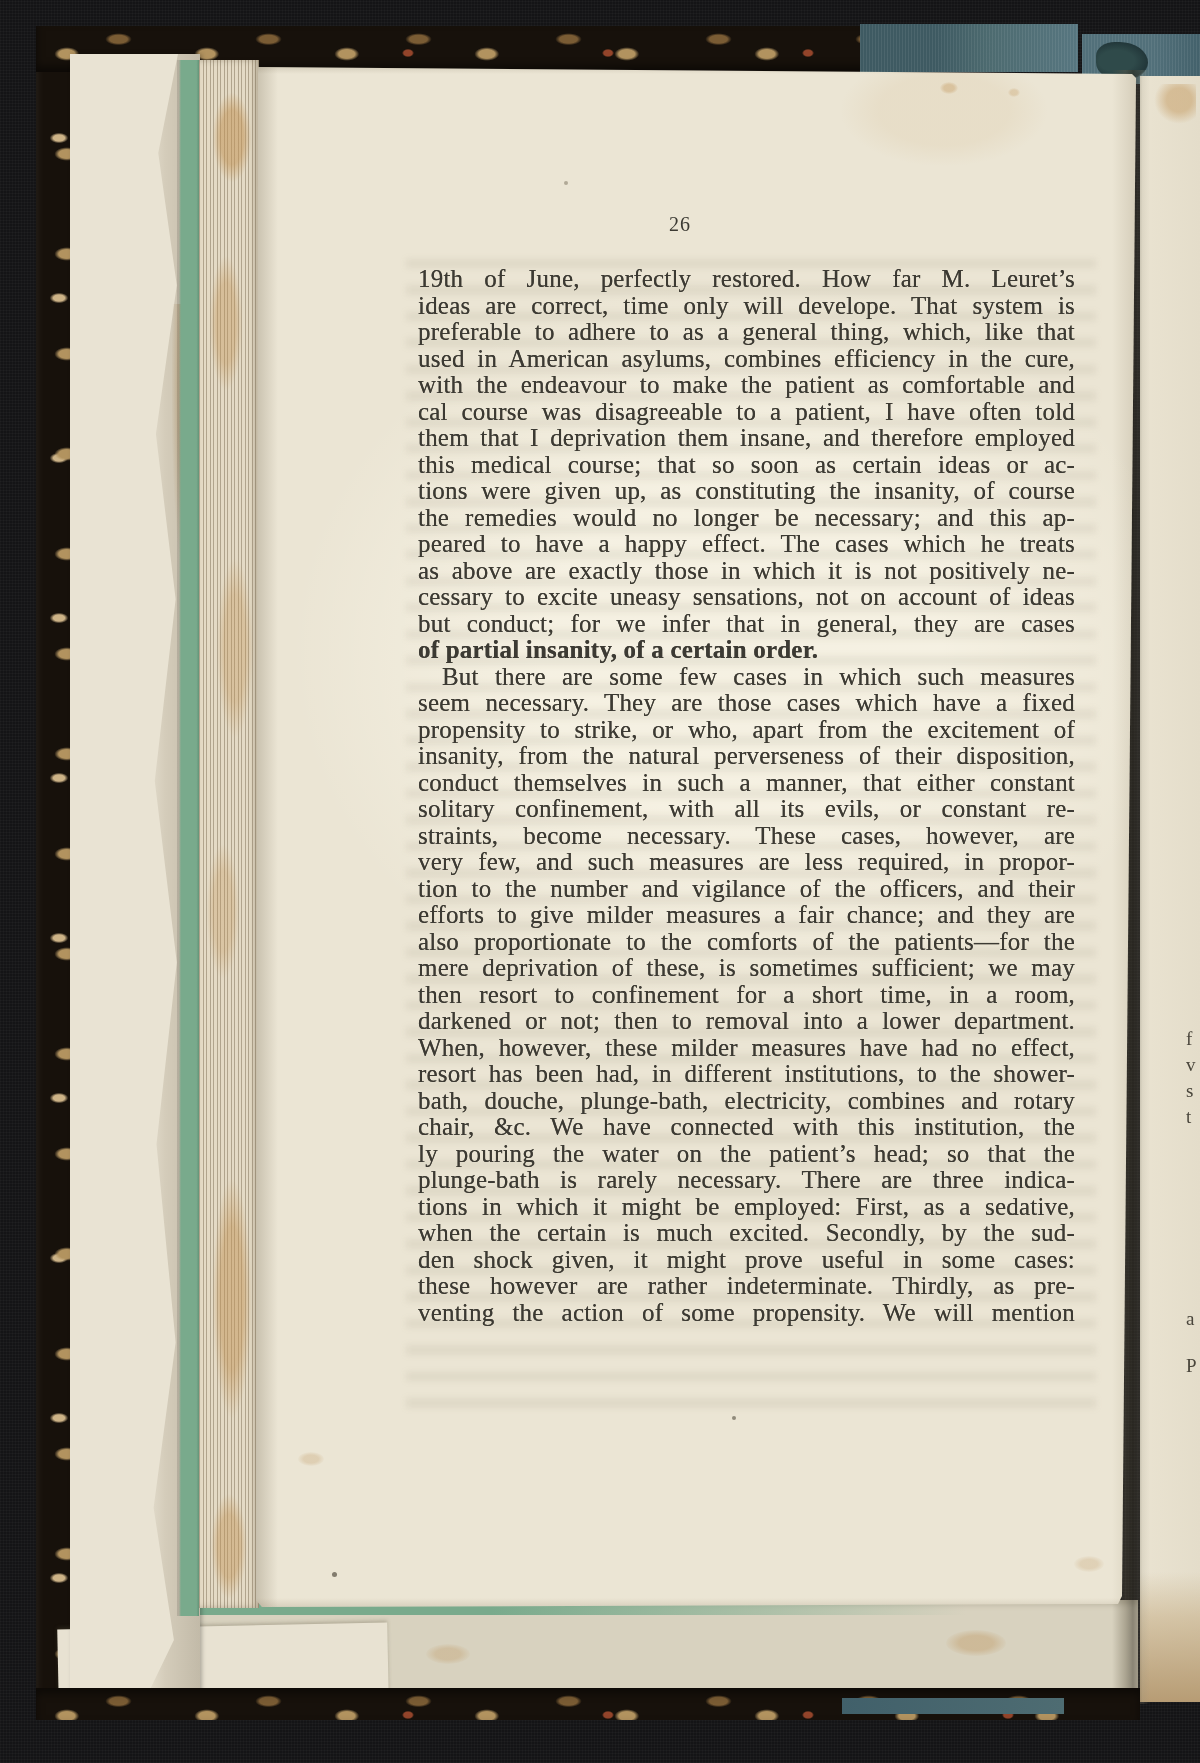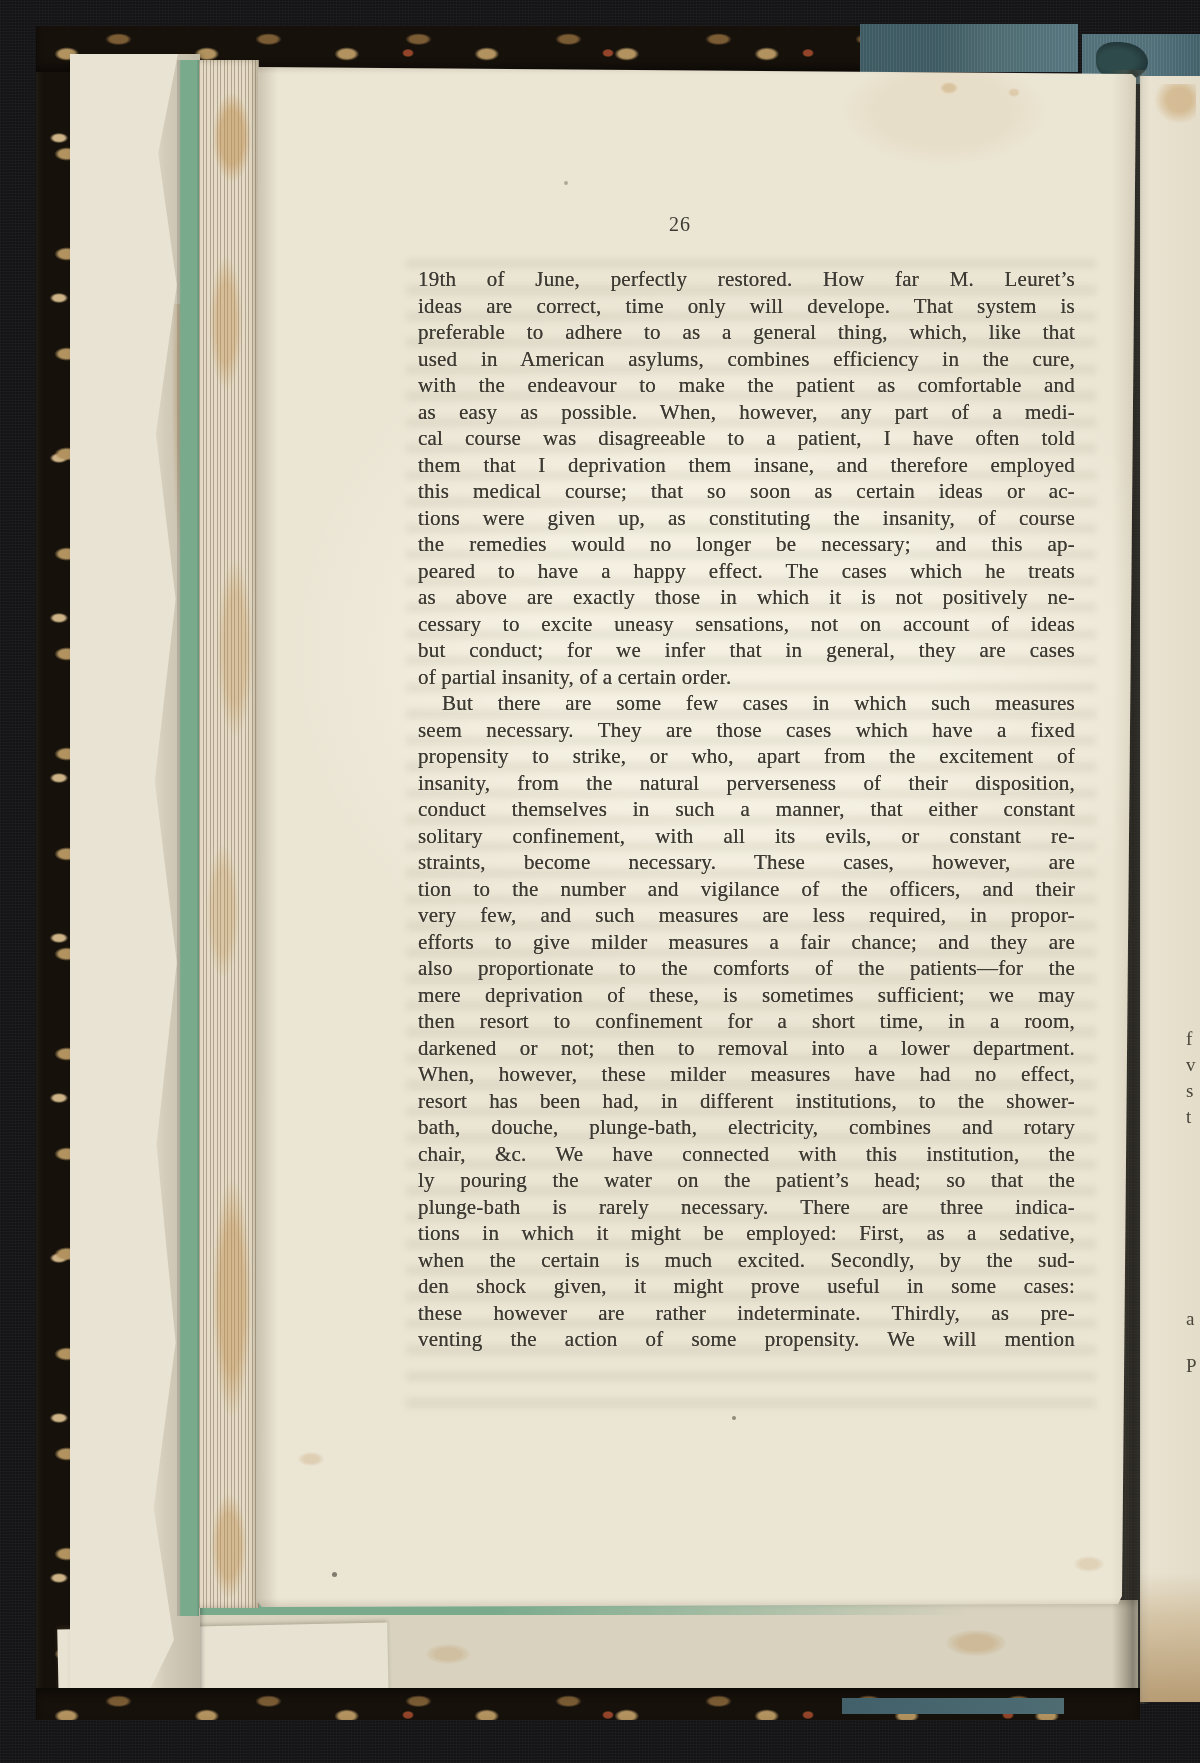--- a/index.html
+++ b/index.html
@@ -94,24 +94,24 @@
       linear-gradient(270deg, rgba(140,128,100,.25) 0, rgba(140,128,100,0) 26px),
       linear-gradient(180deg, rgba(130,118,92,.28) 0, rgba(130,118,92,0) 10px),
       linear-gradient(0deg, rgba(130,118,92,.25) 0, rgba(130,118,92,0) 12px);
     clip-path:polygon(2px 3px,876px 10px,880px 14px,866px 1532px,862px 1540px,6px 1543px,0px 1536px);}
   .ghost{position:absolute;left:150px;top:195px;width:690px;height:1165px;
     background:repeating-linear-gradient(180deg, rgba(125,115,92,.10) 0 9px, rgba(125,115,92,0) 9px 26.5px);
     filter:blur(3px);}
   .page-number{position:absolute;left:0;top:149px;width:100%;text-align:center;
     transform:translateX(-17px);font-size:20px;letter-spacing:1px;color:var(--ink);}
   .text-block{position:absolute;left:162px;top:202px;width:657px;color:var(--ink);
-    font-size:21px;line-height:26.5px;letter-spacing:.2px;
+    font-size:25px;line-height:26.5px;letter-spacing:.2px;
     text-shadow:0 0 .4px rgba(60,56,48,.85);}
   .line{text-align:justify;text-align-last:justify;white-space:normal;}
-  .line.nj{text-align-last:left;}
+  .line.nj{text-align-last:left;font-weight:bold;}
   .line.ind{text-indent:24px;}
   .spot{position:absolute;border-radius:50%;}
 </style>
 </head>
 <body>
 
 <div class="stage">
 
   <div class="abs marble cover-left"></div>
   <div class="abs marble cover-top"></div>
@@ -149,40 +149,39 @@
 
   <div class="abs page">
     <div class="ghost"></div>
     <div class="page-number">26</div>
     <div class="text-block" id="text-block">
         <div class="line">19th of June, perfectly restored. How far M. Leuret’s</div>
         <div class="line">ideas are correct, time only will develope. That system is</div>
         <div class="line">preferable to adhere to as a general thing, which, like that</div>
         <div class="line">used in American asylums, combines efficiency in the cure,</div>
         <div class="line">with the endeavour to make the patient as comfortable and</div>
-        <div class="line">as easy as possible. When, however, any part of a medi-</div>
         <div class="line">cal course was disagreeable to a patient, I have often told</div>
         <div class="line">them that I deprivation them insane, and therefore employed</div>
         <div class="line">this medical course; that so soon as certain ideas or ac-</div>
         <div class="line">tions were given up, as constituting the insanity, of course</div>
         <div class="line">the remedies would no longer be necessary; and this ap-</div>
         <div class="line">peared to have a happy effect. The cases which he treats</div>
         <div class="line">as above are exactly those in which it is not positively ne-</div>
         <div class="line">cessary to excite uneasy sensations, not on account of ideas</div>
         <div class="line">but conduct; for we infer that in general, they are cases</div>
         <div class="line nj">of partial insanity, of a certain order.</div>
         <div class="line ind">But there are some few cases in which such measures</div>
         <div class="line">seem necessary. They are those cases which have a fixed</div>
         <div class="line">propensity to strike, or who, apart from the excitement of</div>
         <div class="line">insanity, from the natural perverseness of their disposition,</div>
         <div class="line">conduct themselves in such a manner, that either constant</div>
         <div class="line">solitary confinement, with all its evils, or constant re-</div>
         <div class="line">straints, become necessary. These cases, however, are</div>
+        <div class="line">very few, and such measures are less required, in propor-</div>
         <div class="line">tion to the number and vigilance of the officers, and their</div>
-        <div class="line">very few, and such measures are less required, in propor-</div>
         <div class="line">efforts to give milder measures a fair chance; and they are</div>
         <div class="line">also proportionate to the comforts of the patients—for the</div>
         <div class="line">mere deprivation of these, is sometimes sufficient; we may</div>
         <div class="line">then resort to confinement for a short time, in a room,</div>
         <div class="line">darkened or not; then to removal into a lower department.</div>
         <div class="line">When, however, these milder measures have had no effect,</div>
         <div class="line">resort has been had, in different institutions, to the shower-</div>
         <div class="line">bath, douche, plunge-bath, electricity, combines and rotary</div>
         <div class="line">chair, &amp;c. We have connected with this institution, the</div>
         <div class="line">ly pouring the water on the patient’s head; so that the</div>

